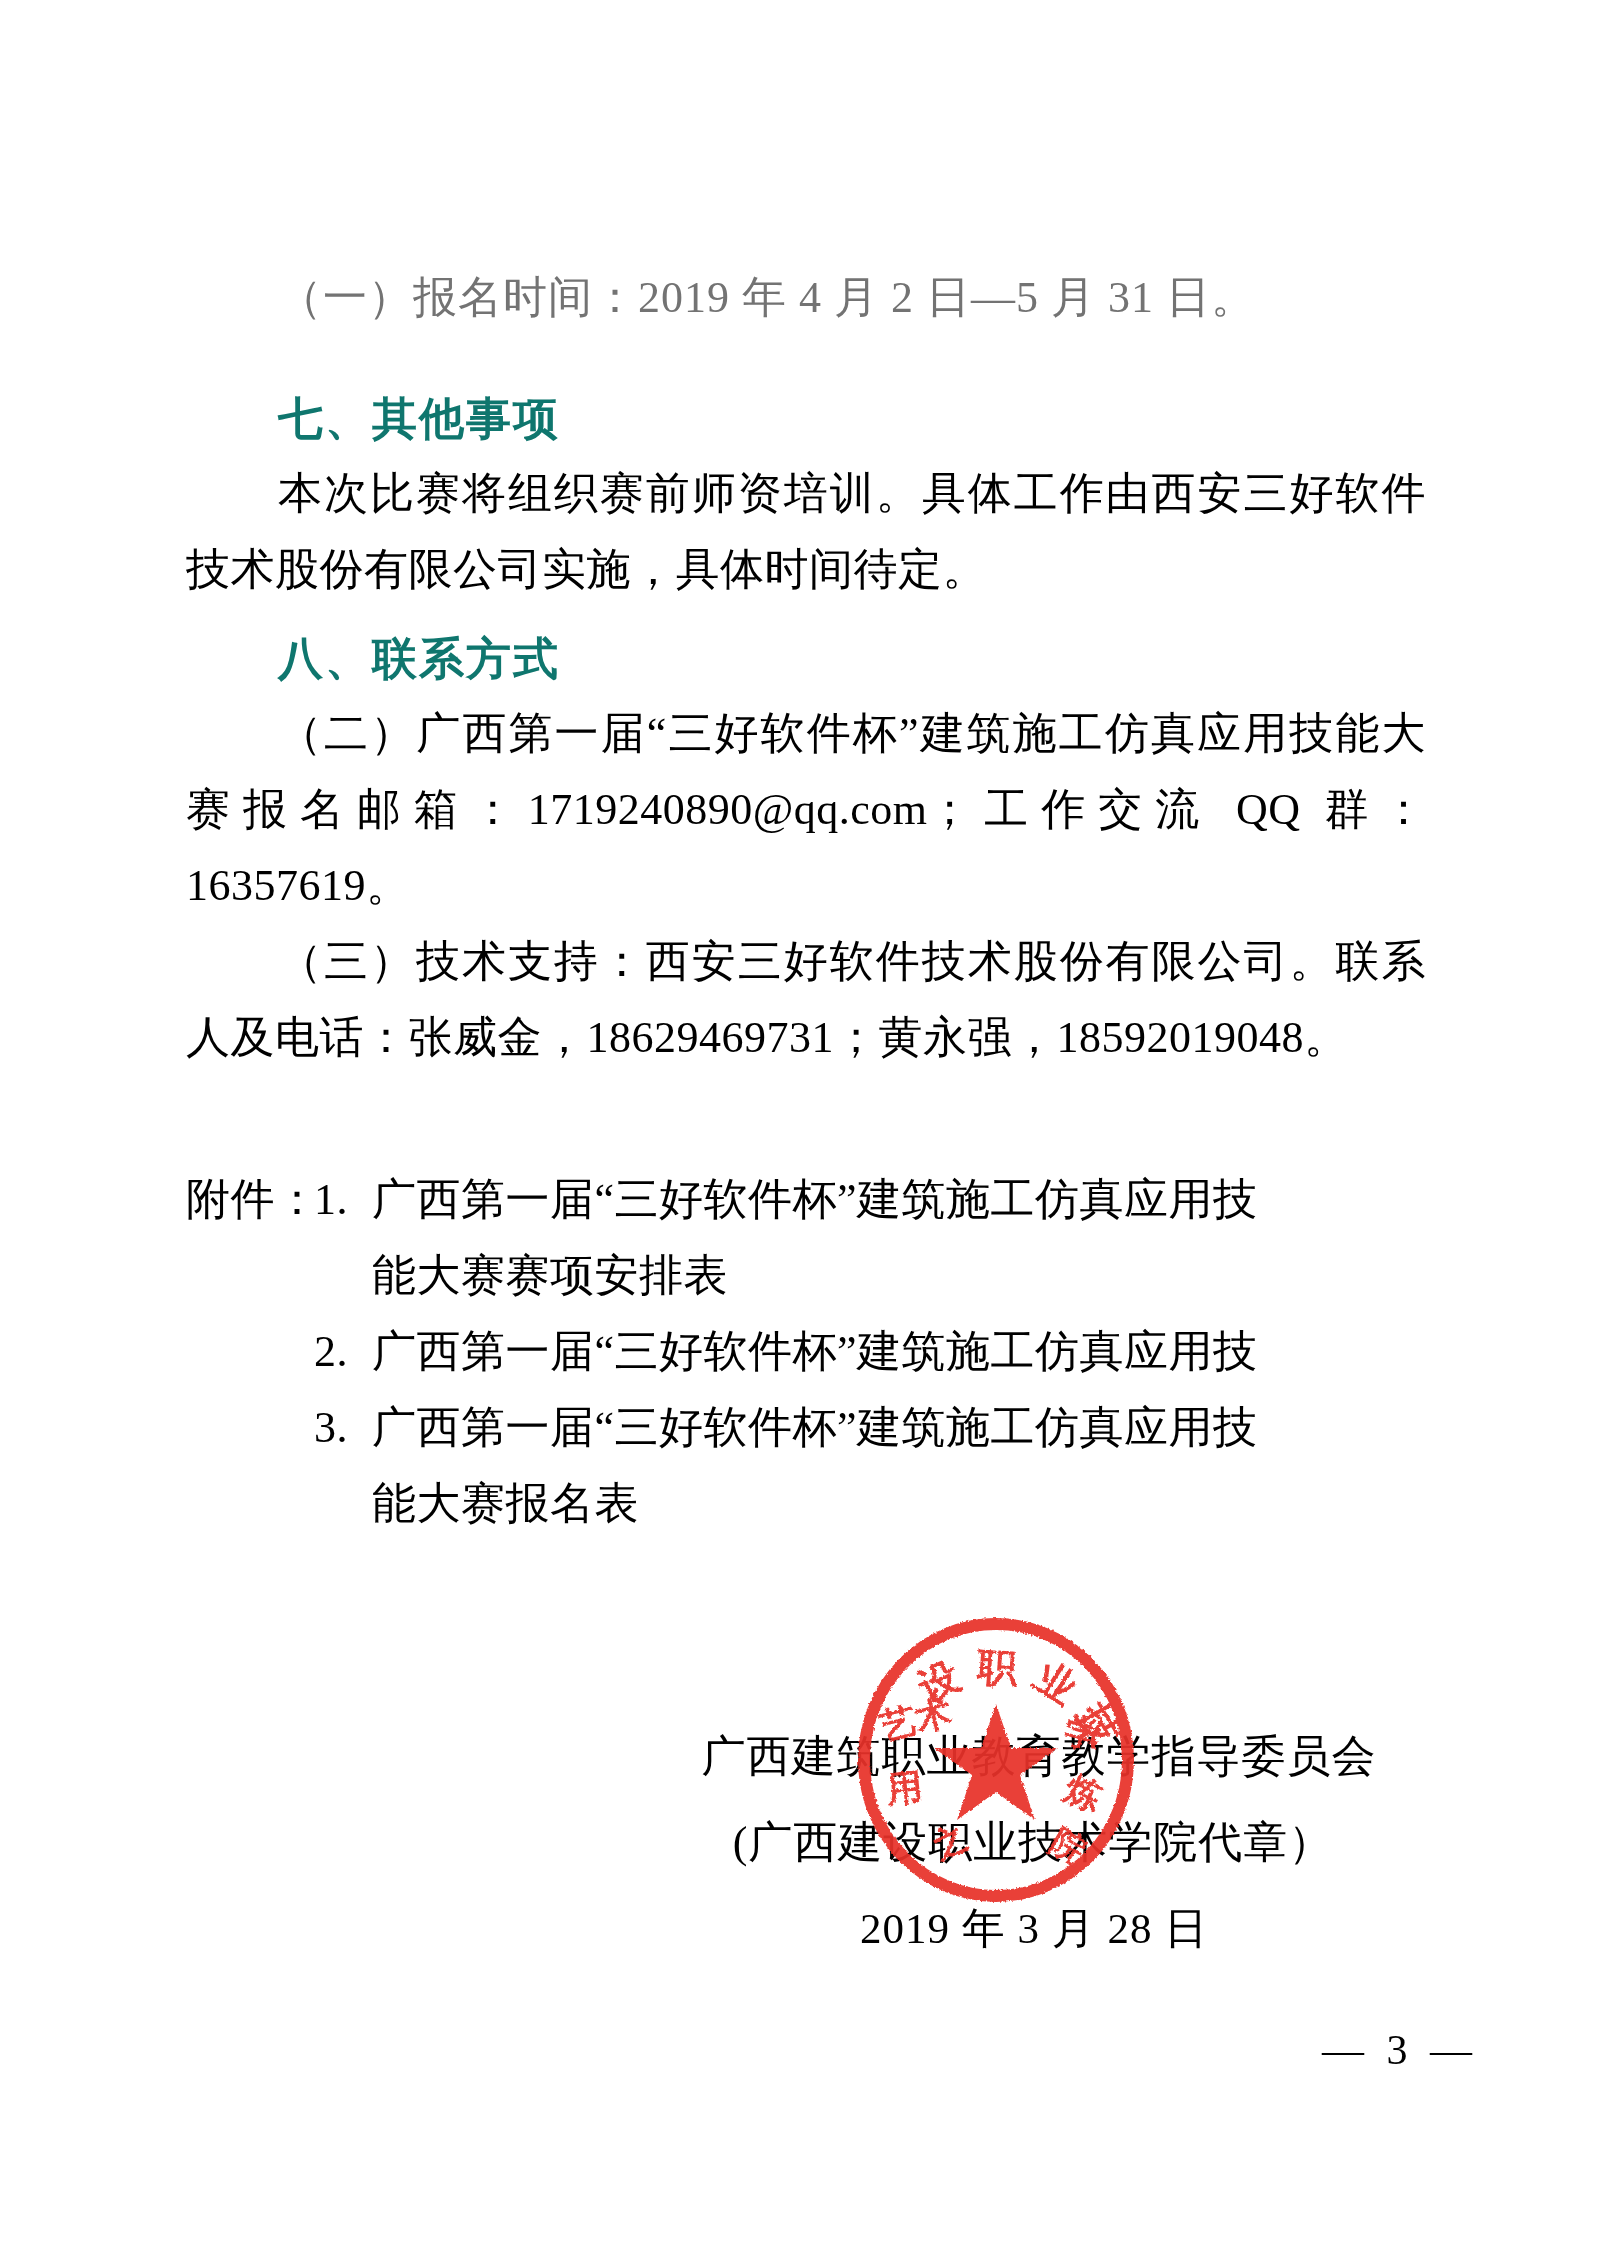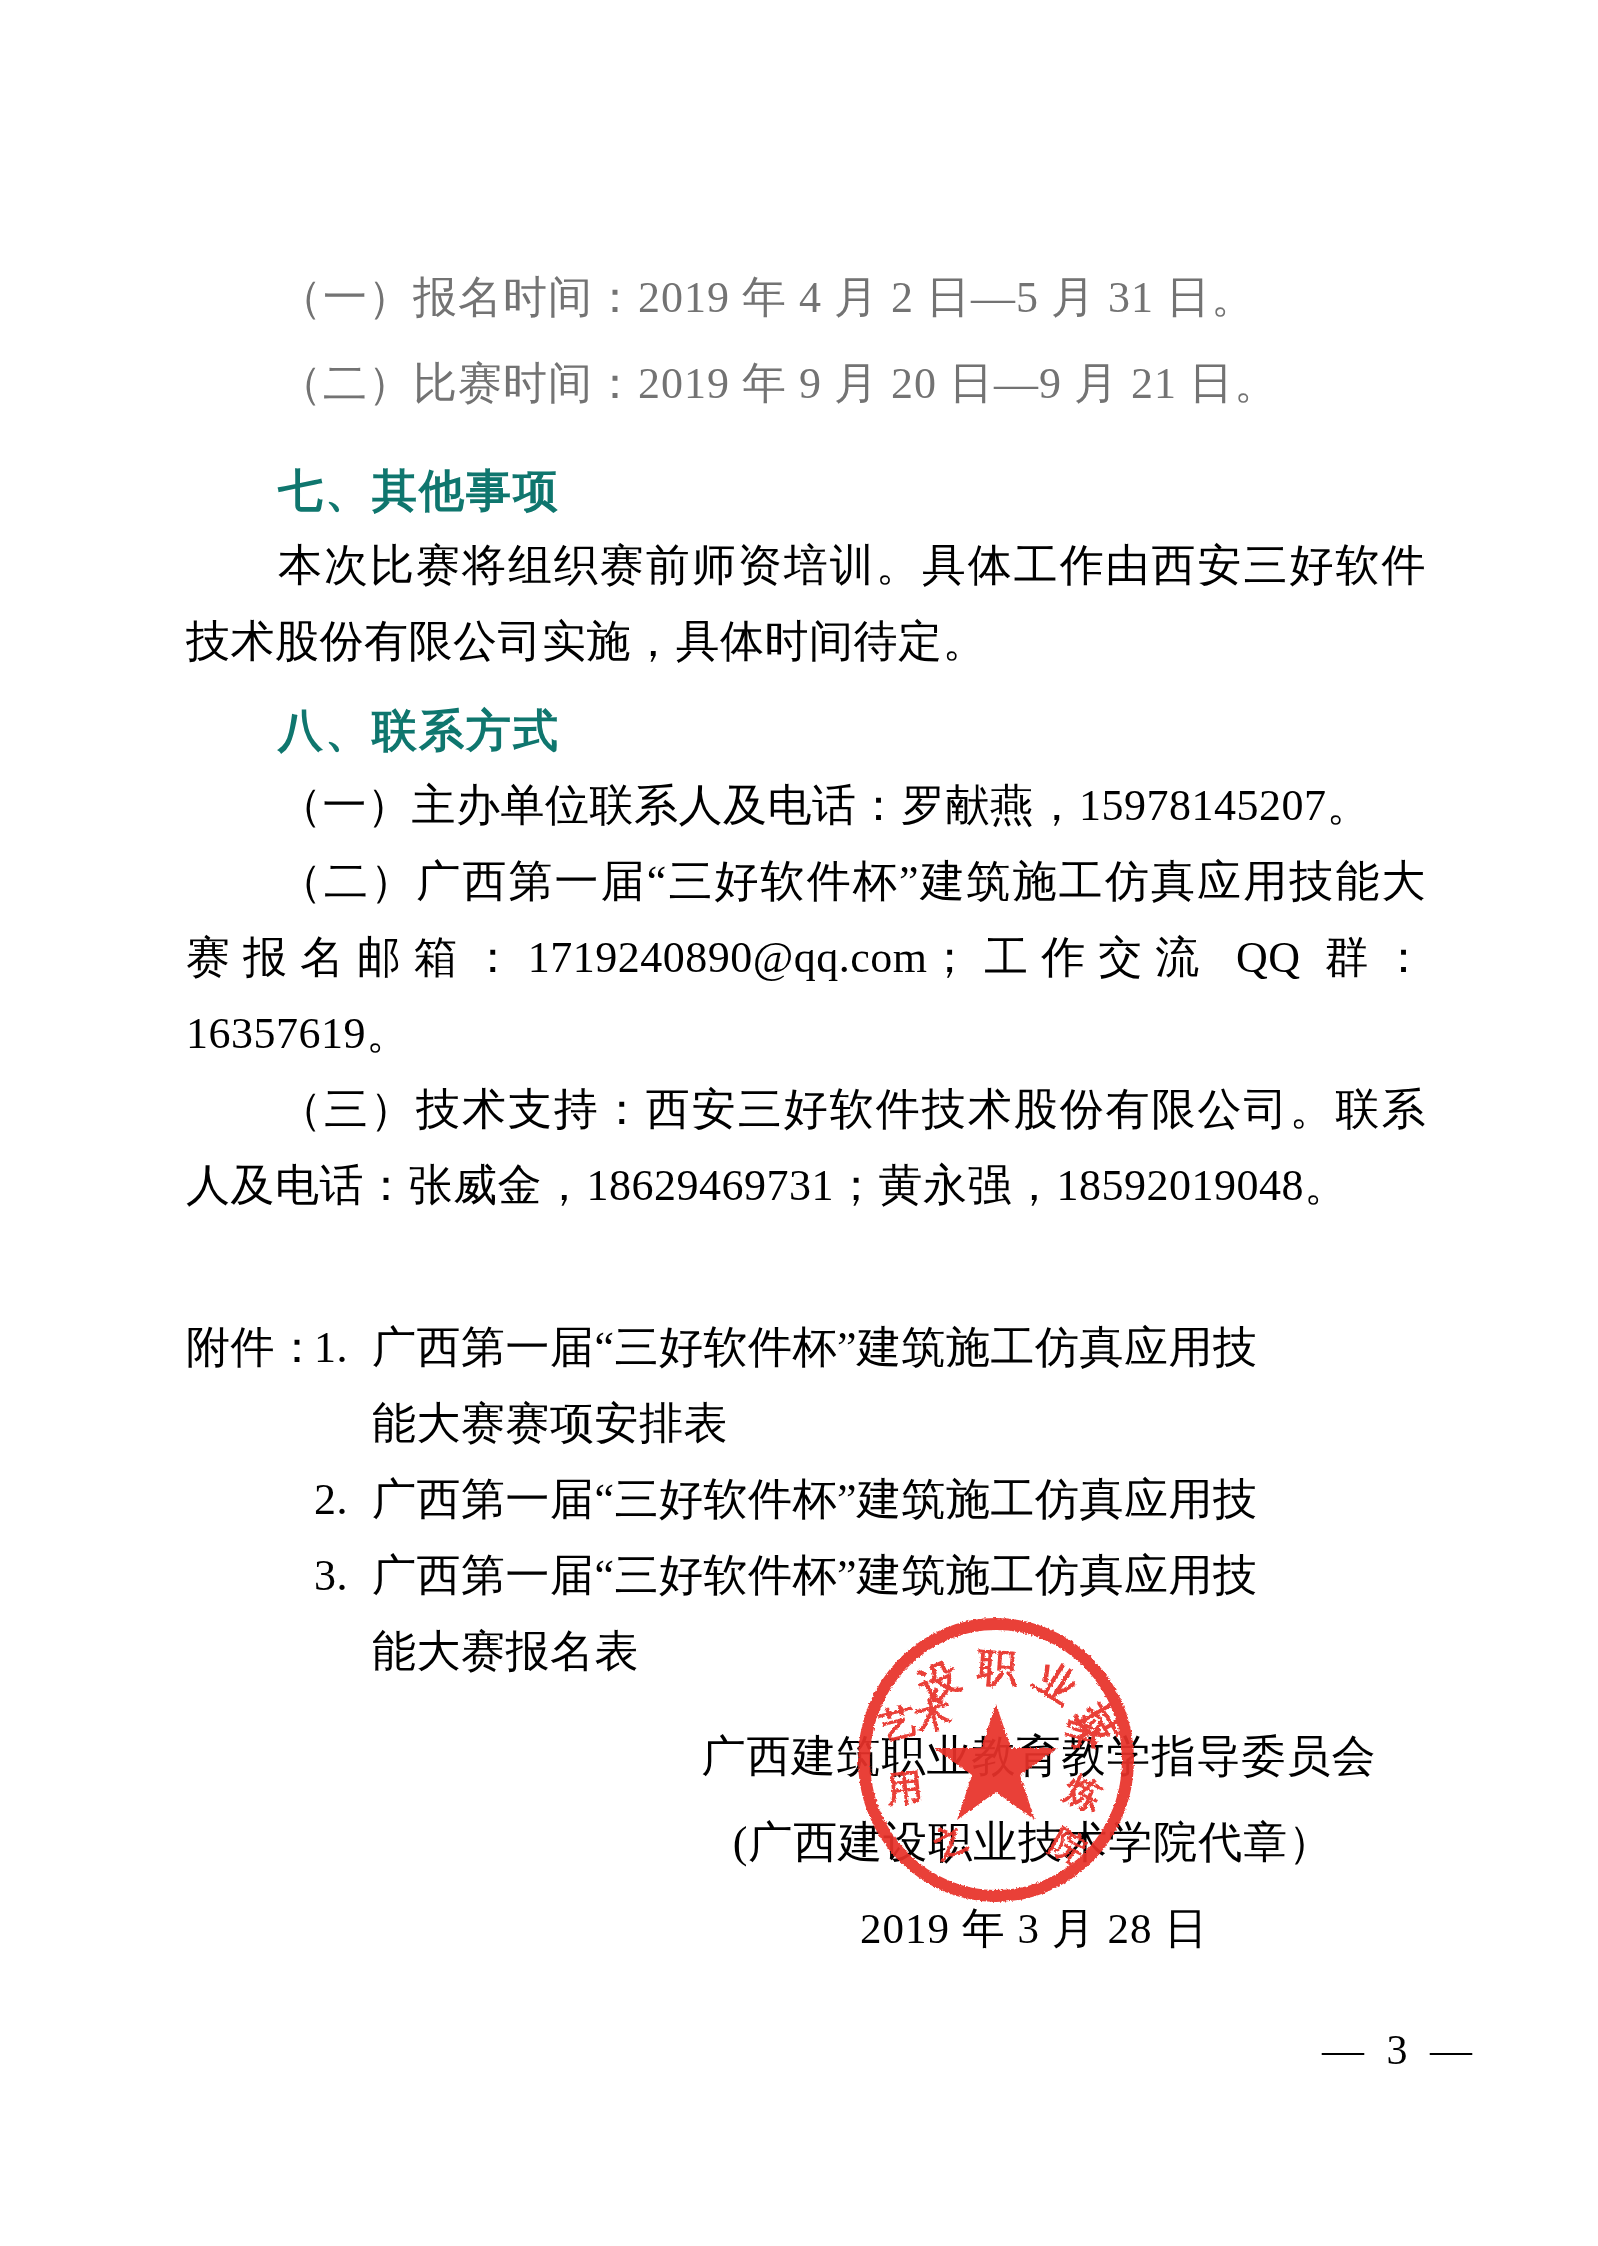--- a/index.html
+++ b/index.html
@@ -133,33 +133,31 @@
 <body>
 
 <div id="page">
 
   <div class="doc-body">
 
     <div class="line indent">（一）报名时间：2019 年 4 月 2 日—5 月 31 日。</div>
 
     <div class="gap-sm"></div>
 
-    <div class="line indent">（二）比赛时间：2019 年 9 月 20 日—9 月 21 日。</div>
 
     <div class="gap-md"></div>
 
     <div class="heading">七、其他事项</div>
 
     <div class="para">本次比赛将组织赛前师资培训。具体工作由西安三好软件技术股份有限公司实施，具体时间待定。</div>
 
     <div class="gap-sm"></div>
 
     <div class="heading">八、联系方式</div>
 
-    <div class="para">（一）主办单位联系人及电话：罗献燕，15978145207。</div>
 
     <div class="para">（二）广西第一届“三好软件杯”建筑施工仿真应用技能大赛报名邮箱：1719240890@qq.com；工作交流 QQ 群：16357619。</div>
 
     <div class="para">（三）技术支持：西安三好软件技术股份有限公司。联系人及电话：张威金，18629469731；黄永强，18592019048。</div>
 
     <div class="attach-block">
 
       <div class="attach-row">
         <span class="attach-label">附件：</span>
         <span class="attach-num">1.</span>

